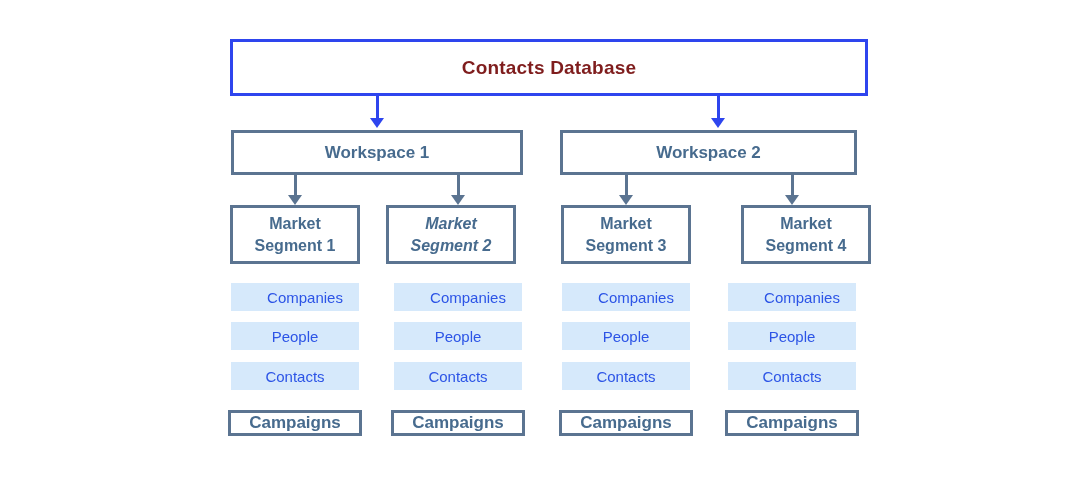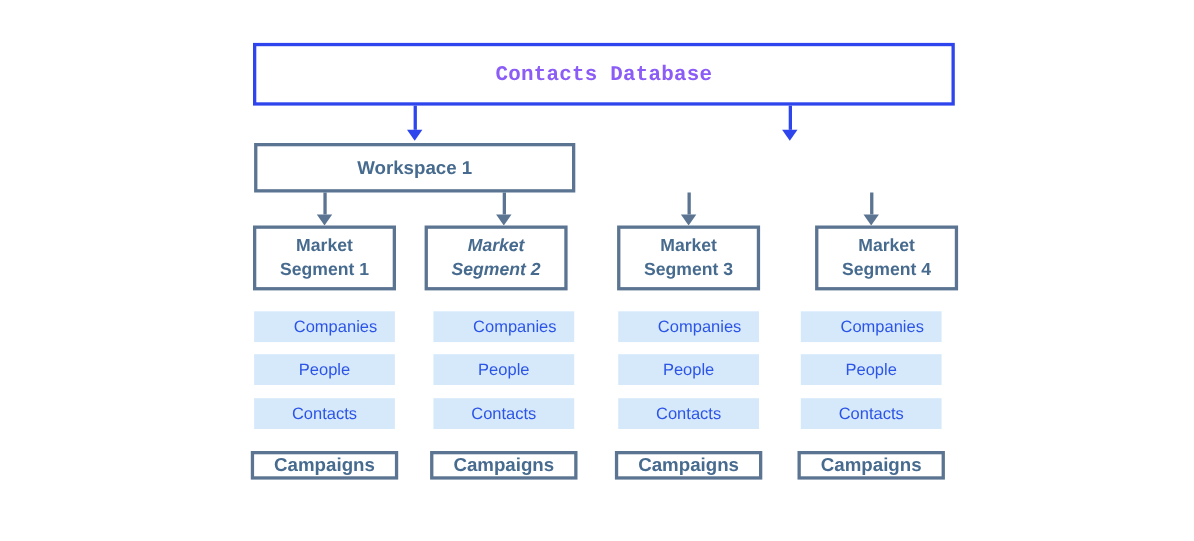--- a/index.html
+++ b/index.html
@@ -22,25 +22,24 @@
     align-items: center;
     justify-content: center;
     text-align: center;
     background: #ffffff;
   }
   
   .title-box {
     left: 230px; top: 39px;
     width: 638px; height: 57px;
     border: 3px solid #2e45ee;
-    color: #8b5cf6;
+    color: #7f1d1d;
     font-size: 19px;
     font-weight: bold;
     letter-spacing: 0.2px;
-    font-family: Liberation Mono, monospace;
   }
   
   .ws-box {
     top: 130px; height: 45px;
     border: 3px solid #5b7491;
     color: #476b8e;
     font-size: 17px;
     font-weight: bold;
   }
   .ws-1 { left: 231px; width: 292px; text-align: right; }
@@ -128,20 +127,23 @@
     <div class="head"></div>
   </div>
   <div class="arrow blue from-root a-blue-2">
     <div class="stem"></div>
     <div class="head"></div>
   </div>
 
   <div class="box ws-box ws-1">
     <span>Workspace 1</span>
   </div>
+  <div class="box ws-box ws-2">
+    <span>Workspace 2</span>
+  </div>
 
   <div class="arrow gray from-ws a-gray-1">
     <div class="stem"></div>
     <div class="head"></div>
   </div>
   <div class="arrow gray from-ws a-gray-2">
     <div class="stem"></div>
     <div class="head"></div>
   </div>
   <div class="arrow gray from-ws a-gray-3">

